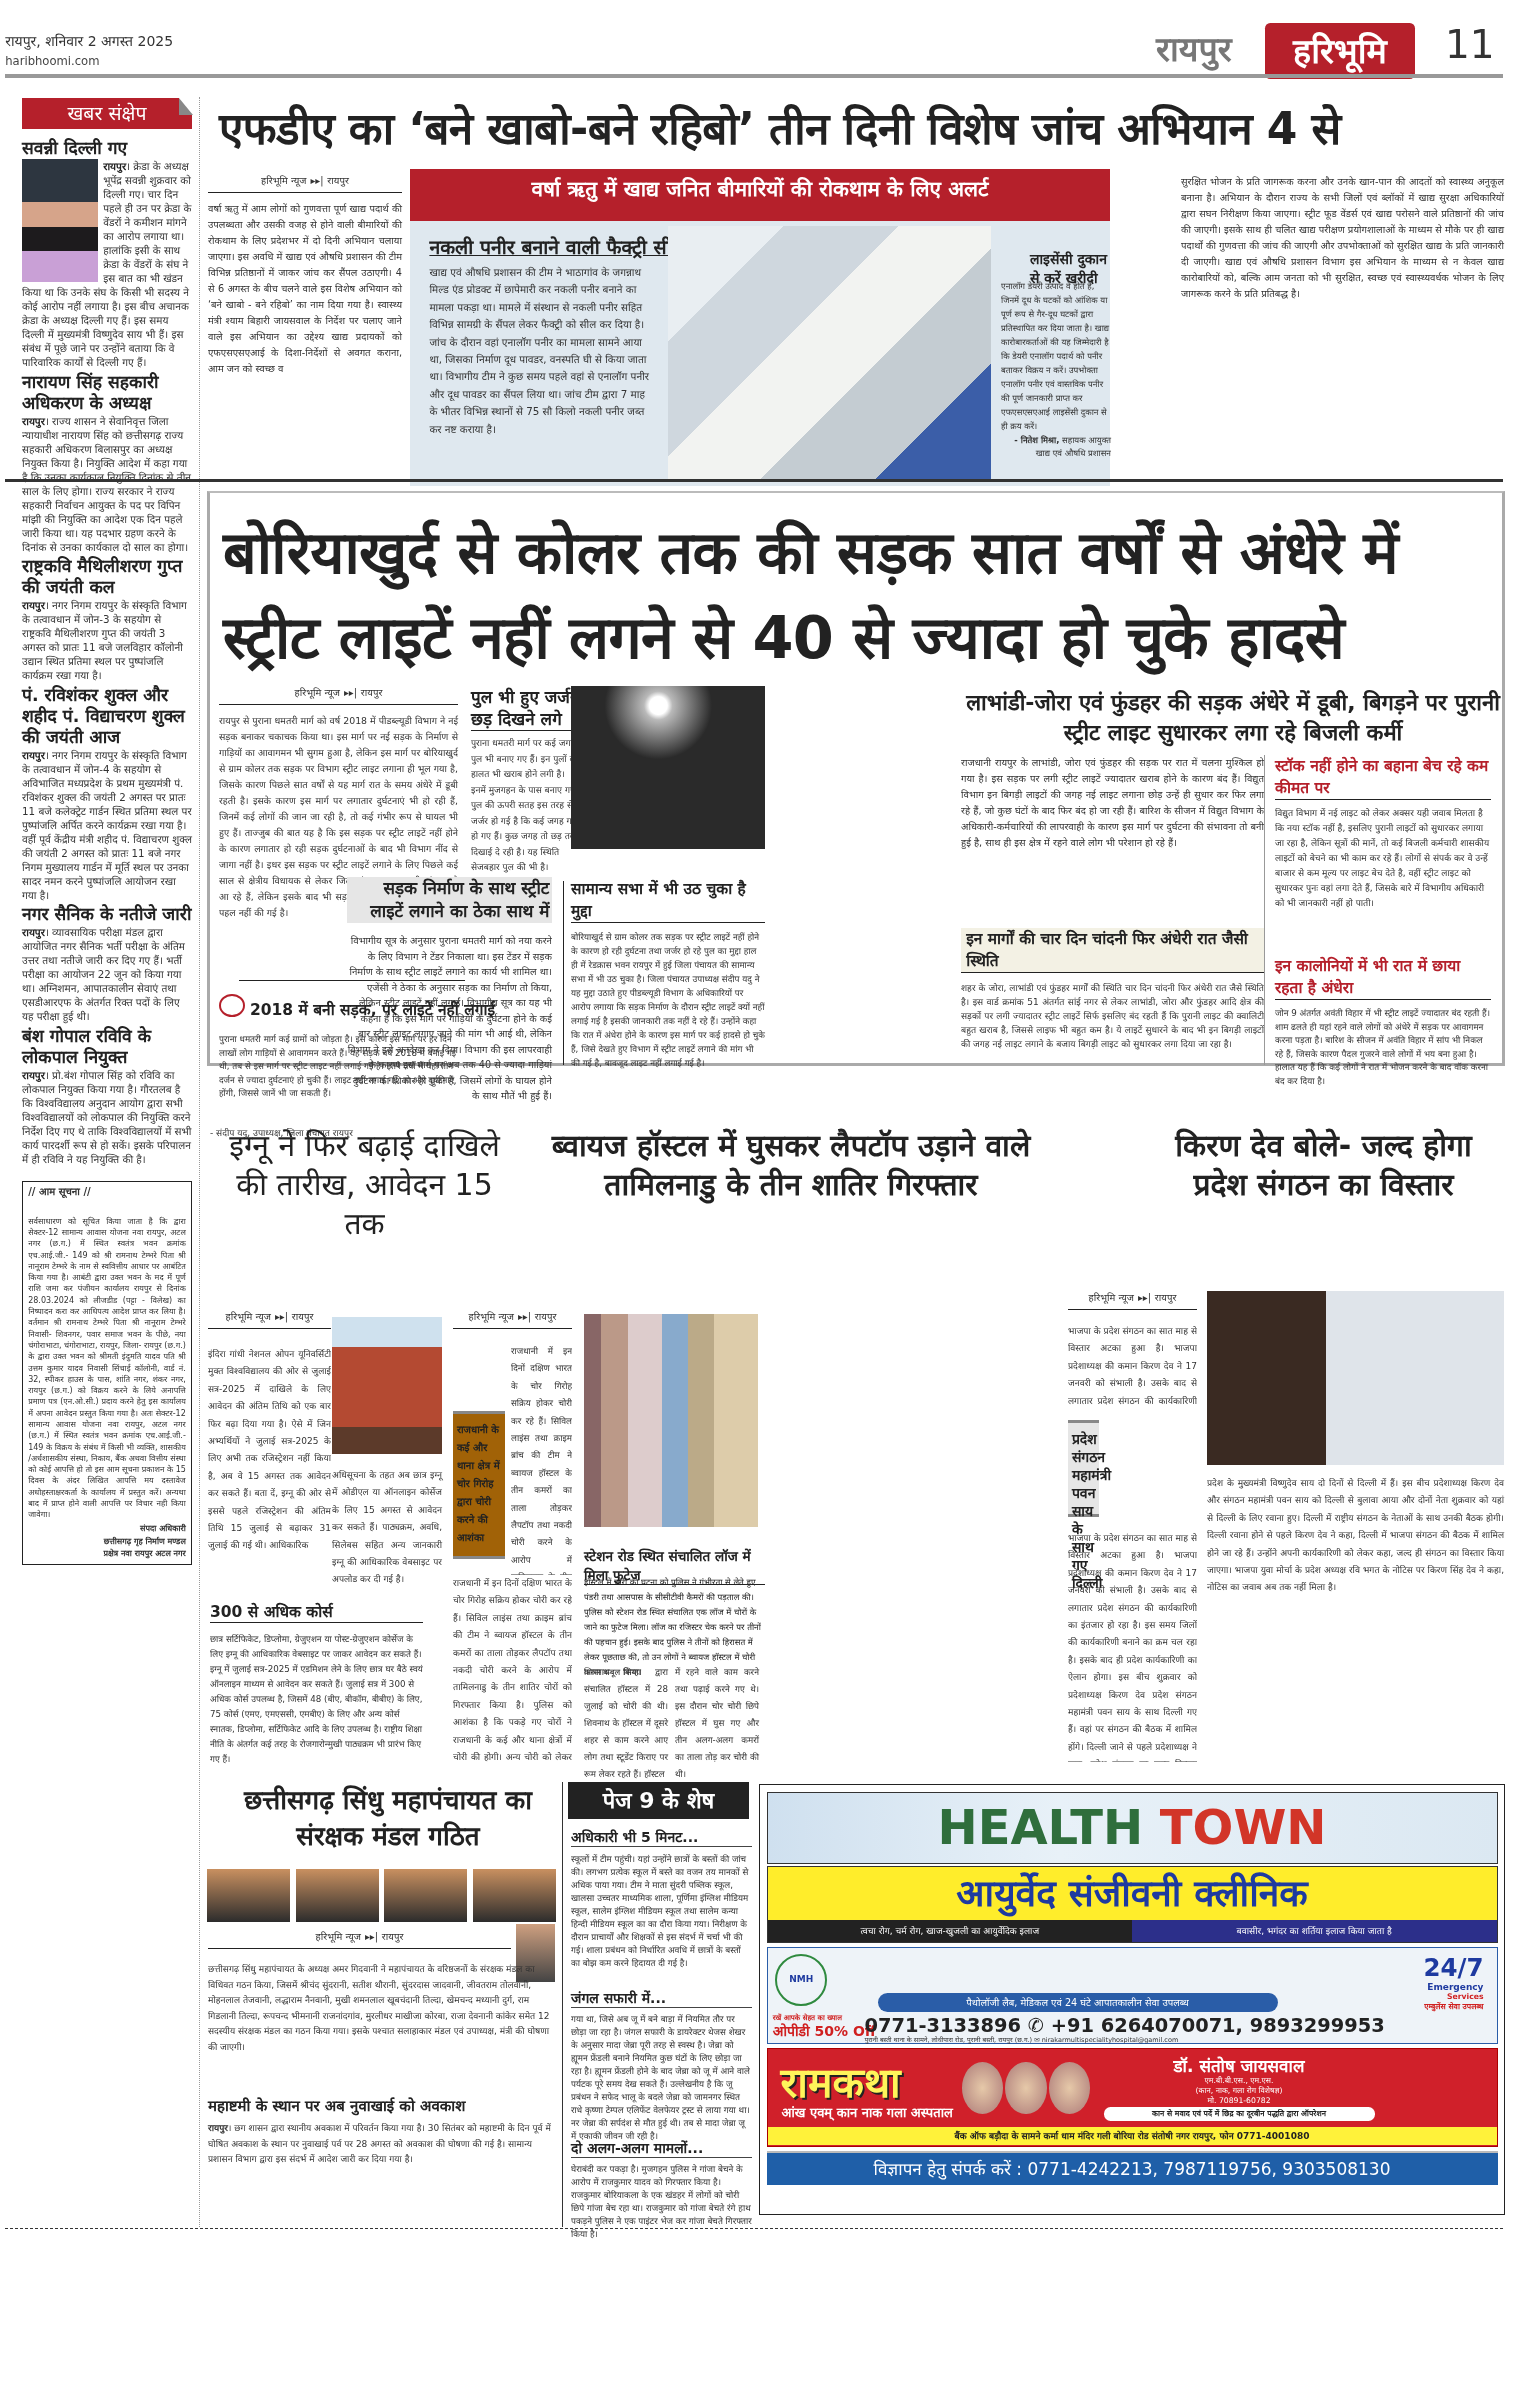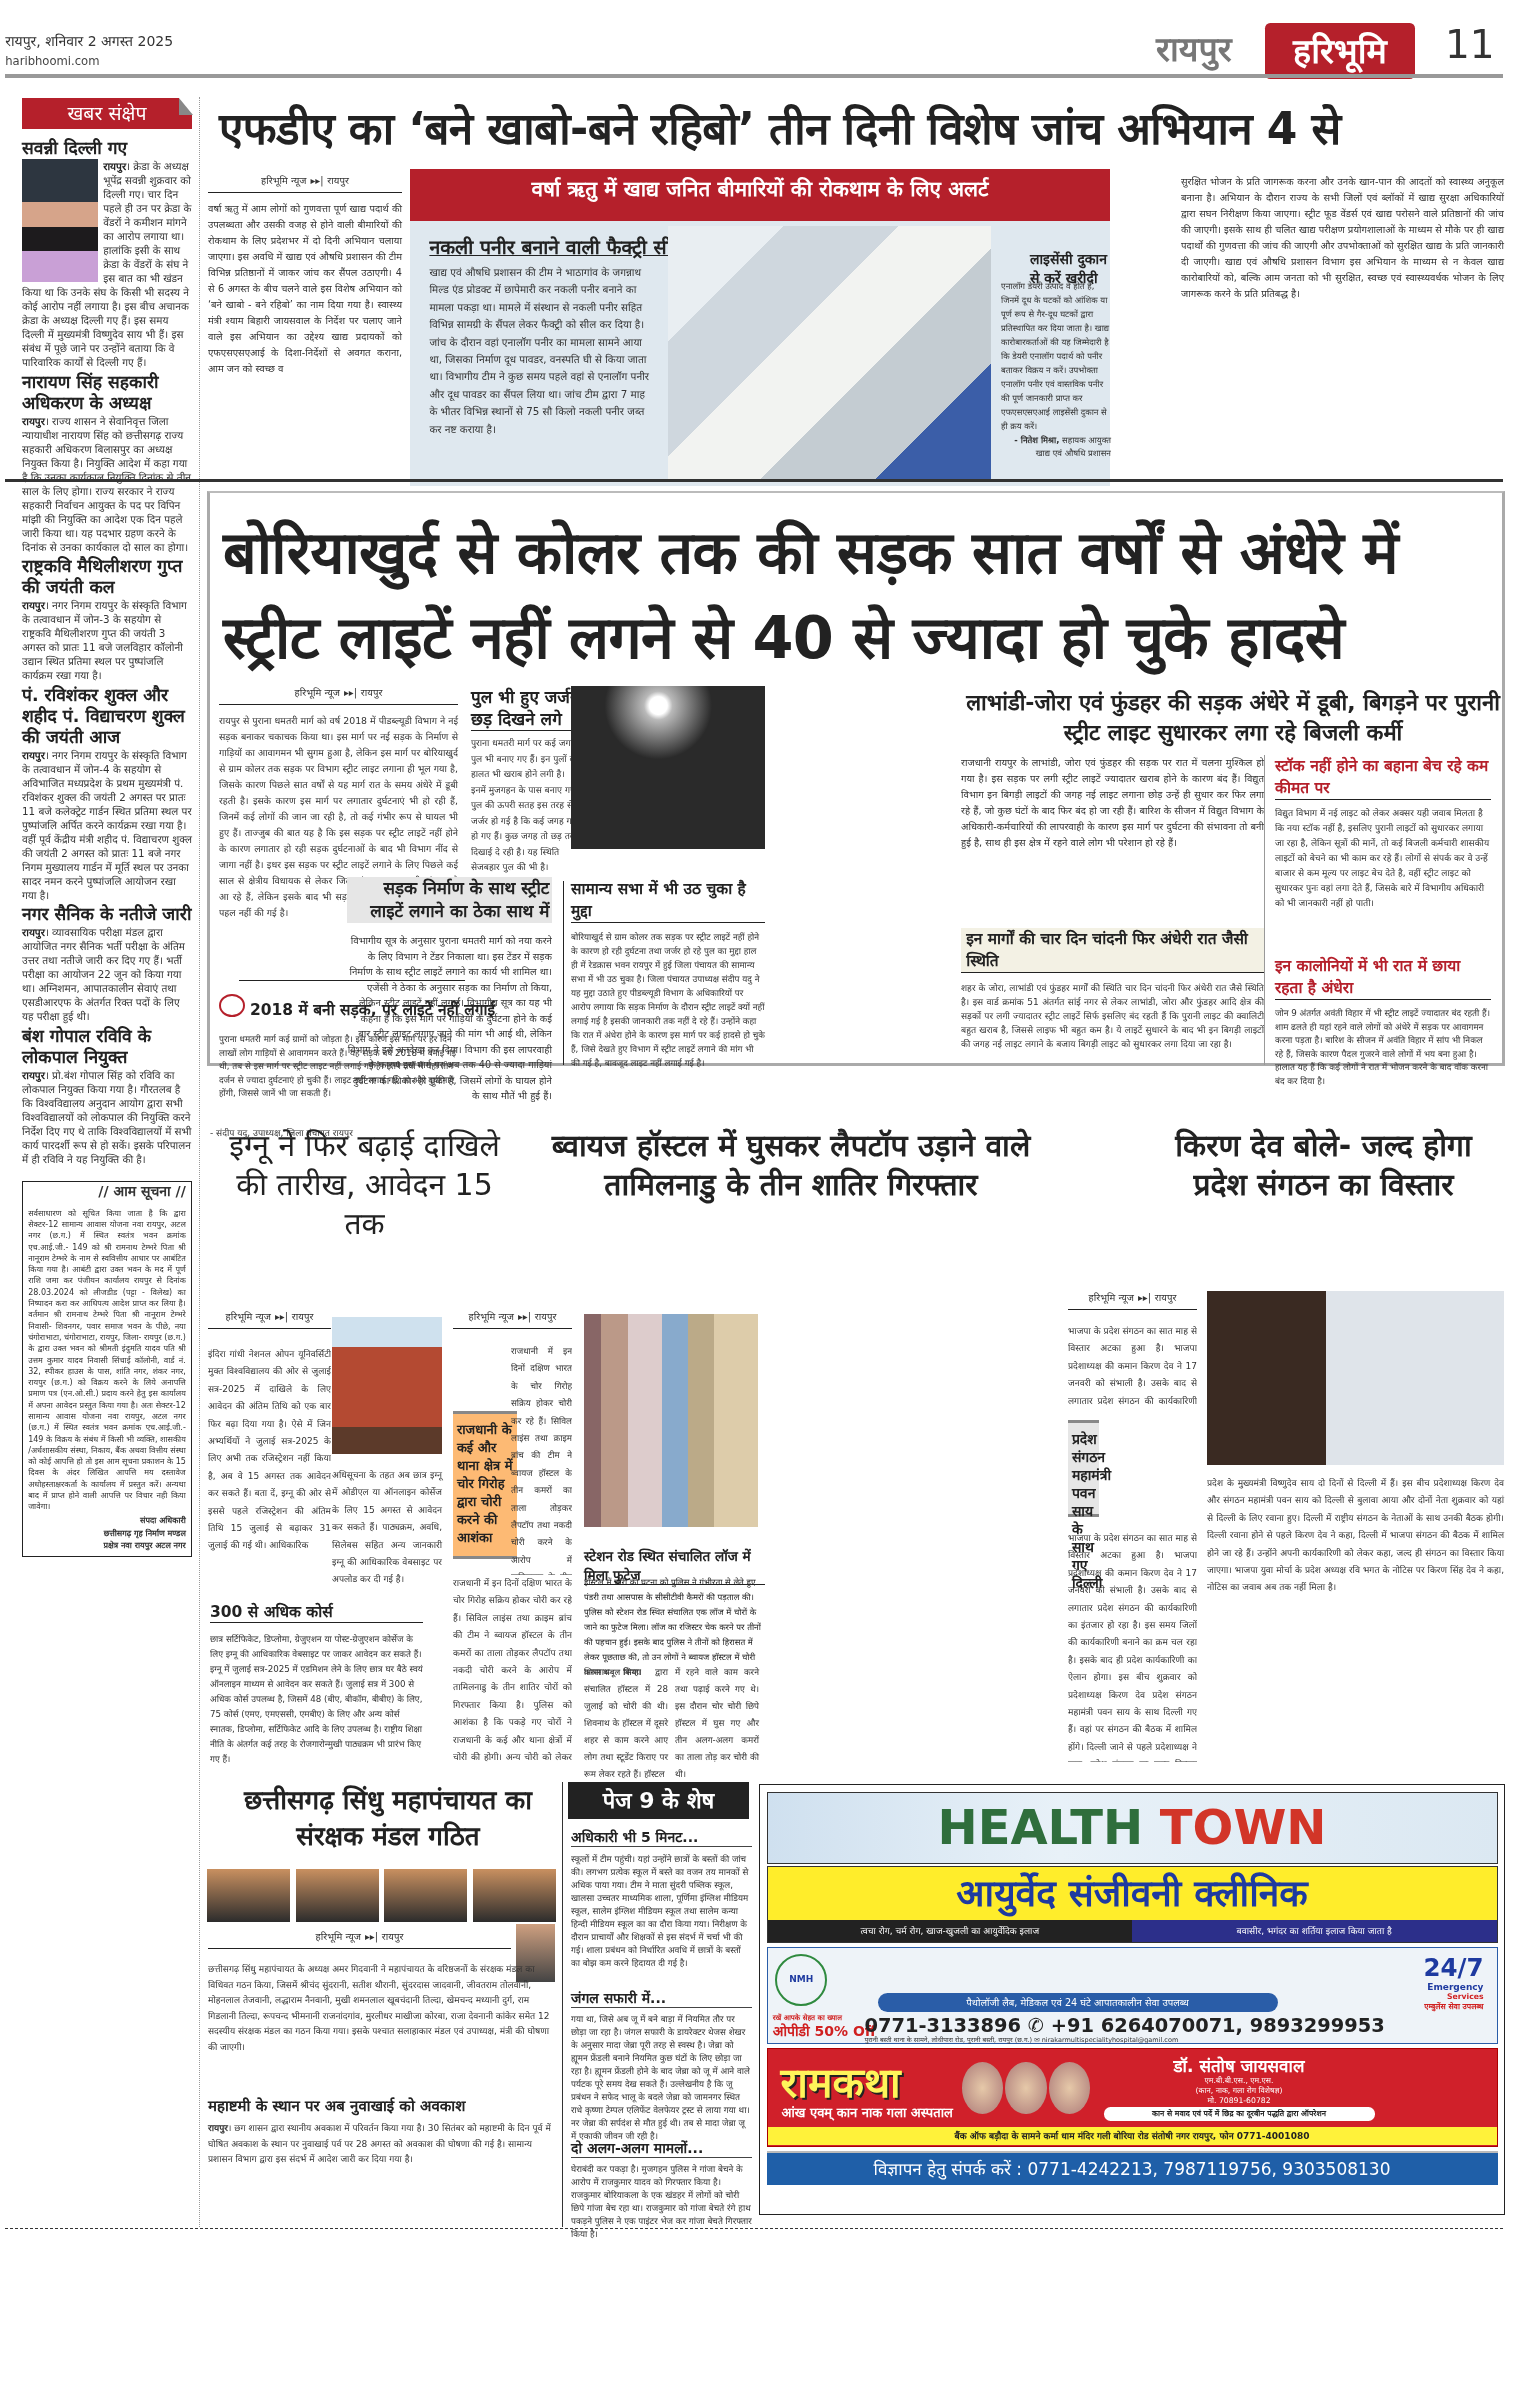--- a/index.html
+++ b/index.html
@@ -19,21 +19,21 @@
 
 #leftcol{left:22px;top:98px;width:170px}
 #leftdiv{left:199px;top:97px;width:0;height:2130px;border-left:1.3px dotted #999}
 .sb-head{background:#b5202b;color:#fff;font-size:19.4px;font-weight:normal;height:31px;line-height:31px;text-align:center;position:relative;margin-bottom:9px}
 .sb-head:after{content:"";position:absolute;right:-0.6px;top:0;border-top:17px solid #fff;border-left:14px solid #888}
 .lc-h{font-size:17.4px;font-weight:bold;line-height:21px;color:#222;margin-top:2.6px}
 .lc-p{font-size:10.3px;line-height:14px;color:#333;text-align:left;margin-bottom:2.6px}
 .lc-p b{color:#222}
 .lc-photo{float:left;width:76px;height:123px;margin:0 5.2px 2.6px 0;background:linear-gradient(#2d3640 0 35%,#d6a48a 35% 55%,#1d1b1d 55% 75%,#c9a0d6 75%)}
 .notice{border:1.9px solid #222;padding:3.9px 5.2px;margin-top:15.5px;font-size:8px;line-height:11.3px;text-align:justify;color:#333}
-.notice h4{text-align:right;font-size:14px;margin-bottom:10px}
+.notice h4{text-align:left;font-size:10px;margin-bottom:18px}
 .notice .sig{text-align:right;font-weight:bold;margin-top:2.6px;line-height:12.3px}
 
 #fda-head{left:219px;top:97px;font-size:44px;font-weight:bold;color:#222;letter-spacing:-0.6px;white-space:nowrap}
 #fda-col1{left:208px;top:174px;width:194px}
 #fda-box{left:343px;top:169px;width:768px;height:305px}
 #fda-banner{background:#b5202b;color:#fff;font-size:20.7px;font-weight:bold;height:52px;line-height:40px;text-align:center}
 #fda-inner{background:#dfe8ef;height:265px;position:relative}
 #paneer-h{position:absolute;left:19.4px;top:11.6px;font-size:19.4px;font-weight:bold;text-decoration:underline;color:#222}
 #paneer-p{position:absolute;left:19.4px;top:43px;width:226px;font-size:10.3px;line-height:17.4px;color:#333;text-align:left}
 #paneer-img{position:absolute;left:258px;top:5.2px;width:323px;height:253px;background:linear-gradient(135deg,#e9eef2 0 20%,#cfd7de 20% 40%,#f2f3f1 40% 60%,#c4ccd2 60% 80%,#3b5ea8 80%)}
@@ -74,21 +74,21 @@
 #ignou-head{left:213px;top:1126px;width:303px;font-weight:normal}
 #hostel-head{left:523px;top:1126px;width:536px;font-weight:bold}
 #kiran-head{left:1146px;top:1126px;width:355px;font-weight:bold}
 #ignou-hn{left:208px;top:1310px;width:123px}
 #ignou-p1{left:208px;top:1343px;width:123px;font-size:9.4px;line-height:18px}
 #ignou-img{left:332px;top:1317px;width:110px;height:137px;background:linear-gradient(#cfe1ee 0 22%,#b44a32 22% 80%,#5c3a2a 80%)}
 #ignou-p2{left:332px;top:1467px;width:110px;font-size:9.4px;line-height:18px}
 #courses-h{left:210px;top:1600px;width:213px;font-size:15.5px;font-weight:bold;color:#222;border-bottom:1.9px solid #222}
 #courses-p{left:210px;top:1632px;width:213px;font-size:9.7px;line-height:17px;color:#333;text-align:left}
 #hostel-hn{left:453px;top:1310px;width:119px}
-#hostel-pull{left:453px;top:1407px;width:64px;background:#fdba74;border-top:3.2px solid #888;border-bottom:3.2px solid #888;padding:6.5px 3.9px;font-size:13px;line-height:18px;color:#222;font-weight:bold}
+#hostel-pull{left:453px;top:1407px;width:52px;background:#a16207;border-top:3.2px solid #888;border-bottom:3.2px solid #888;padding:6.5px 3.9px;font-size:10px;line-height:18px;color:#222;font-weight:bold}
 #hostel-img{left:584px;top:1314px;width:174px;height:213px;background:linear-gradient(90deg,#866 0 10%,#b98 10% 25%,#dcc 25% 45%,#8ac 45% 60%,#ba8 60% 75%,#dca 75%)}
 #lodge-h{left:584px;top:1546px;width:181px;font-size:13.6px;font-weight:bold;color:#222;border-bottom:1.9px solid #222}
 #lodge-p{left:584px;top:1575px;width:181px;font-size:8.7px;line-height:15.5px}
 #kiran-hn{left:1065px;top:1298px;width:181px}
 #kiran-pull{left:1065px;top:1414px;width:31px;background:#e6e6e6;border-top:3.2px solid #888;border-bottom:3.2px solid #888;padding:6.5px 3.9px;font-size:14px;line-height:18px;color:#222;font-weight:bold}
 #kiran-img{left:1204px;top:1288px;width:303px;height:184px;background:linear-gradient(90deg,#3a2a22 0 40%,#dfe4ea 40%)}
 
 #sindhu-head{left:207px;top:1782px;width:362px;font-weight:bold;font-size:26px;line-height:36px}
 #sindhu-photos{left:207px;top:1869px;width:349px;height:53px;display:flex;gap:5.2px}
 #sindhu-photos div{flex:1;background:linear-gradient(#c99060,#2c2c2c)}

